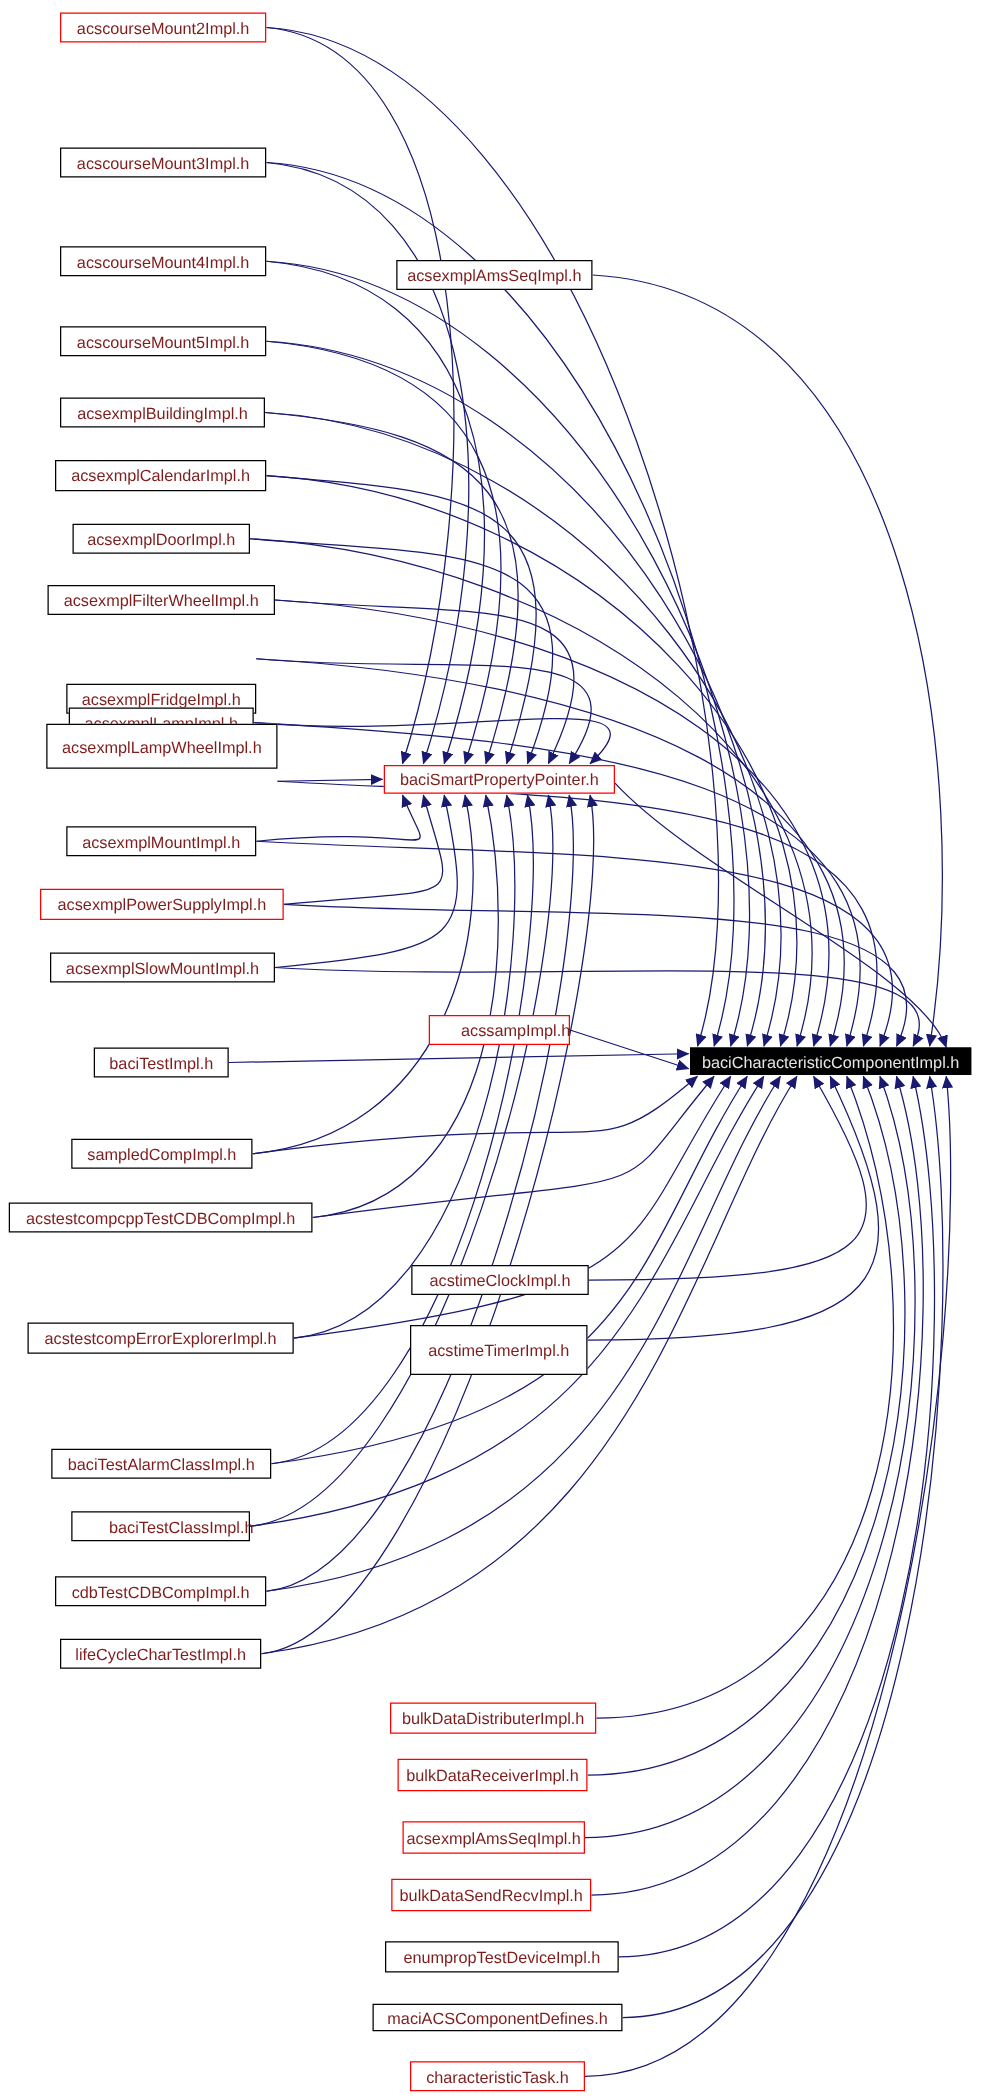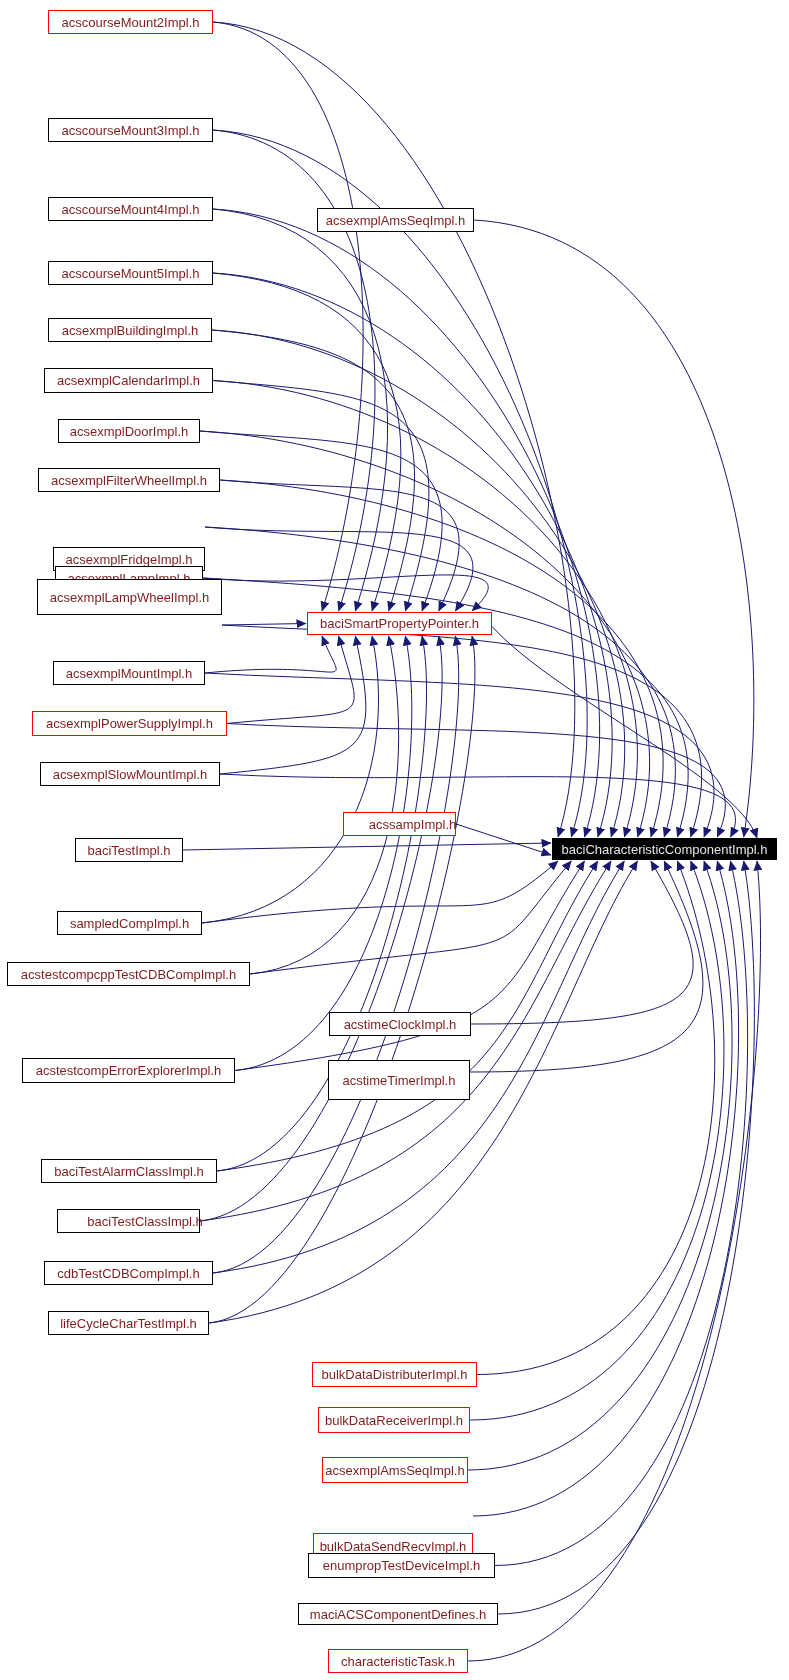--- a/index.html
+++ b/index.html
@@ -105,18 +105,18 @@
       <div class="node" style="left: 48px; top: 1311px; width: 161px; height: 24px;">lifeCycleCharTestImpl.h</div>
       <div class="node" style="left: 317px; top: 208px; width: 157px; height: 24px;">acsexmplAmsSeqImpl.h</div>
       <div class="node red" style="left: 307px; top: 612px; width: 185px; height: 23px;">baciSmartPropertyPointer.h</div>
       <div class="node red" style="left: 343px; top: 812px; width: 113px; height: 24px; padding-left: 26px;">acssampImpl.h</div>
       <div class="node filled" style="left: 552px; top: 838px; width: 225px; height: 22px;">baciCharacteristicComponentImpl.h</div>
       <div class="node" style="left: 329px; top: 1012px; width: 142px; height: 24px;">acstimeClockImpl.h</div>
       <div class="node" style="left: 328px; top: 1060px; width: 142px; height: 40px;">acstimeTimerImpl.h</div>
       <div class="node red" style="left: 312px; top: 1362px; width: 165px; height: 25px;">bulkDataDistributerImpl.h</div>
       <div class="node red" style="left: 318px; top: 1407px; width: 152px; height: 26px;">bulkDataReceiverImpl.h</div>
       <div class="node red" style="left: 322px; top: 1457px; width: 146px; height: 26px;">acsexmplAmsSeqImpl.h</div>
-      <div class="node red" style="left: 313px; top: 1503px; width: 160px; height: 26px; margin-top: 30px;">bulkDataSendRecvImpl.h</div>
+      <div class="node red" style="left: 313px; top: 1503px; width: 160px; height: 26px;">bulkDataSendRecvImpl.h</div>
       <div class="node" style="left: 308px; top: 1553px; width: 187px; height: 25px;">enumpropTestDeviceImpl.h</div>
       <div class="node" style="left: 298px; top: 1603px; width: 200px; height: 22px;">maciACSComponentDefines.h</div>
       <div class="node red" style="left: 328px; top: 1649px; width: 140px; height: 24px;">characteristicTask.h</div>
     </div>
 </div>
 
 </body></html>

